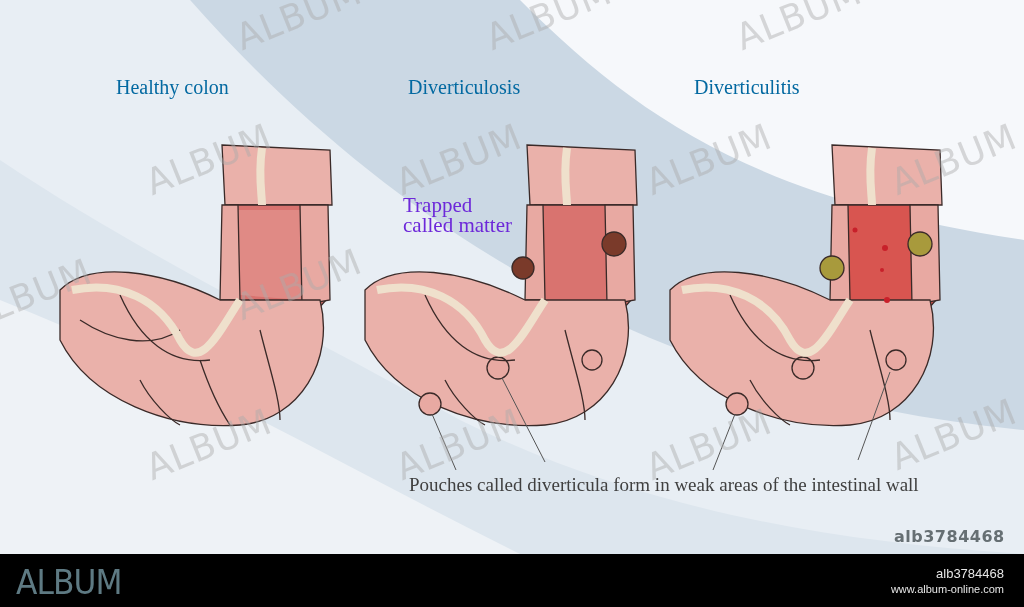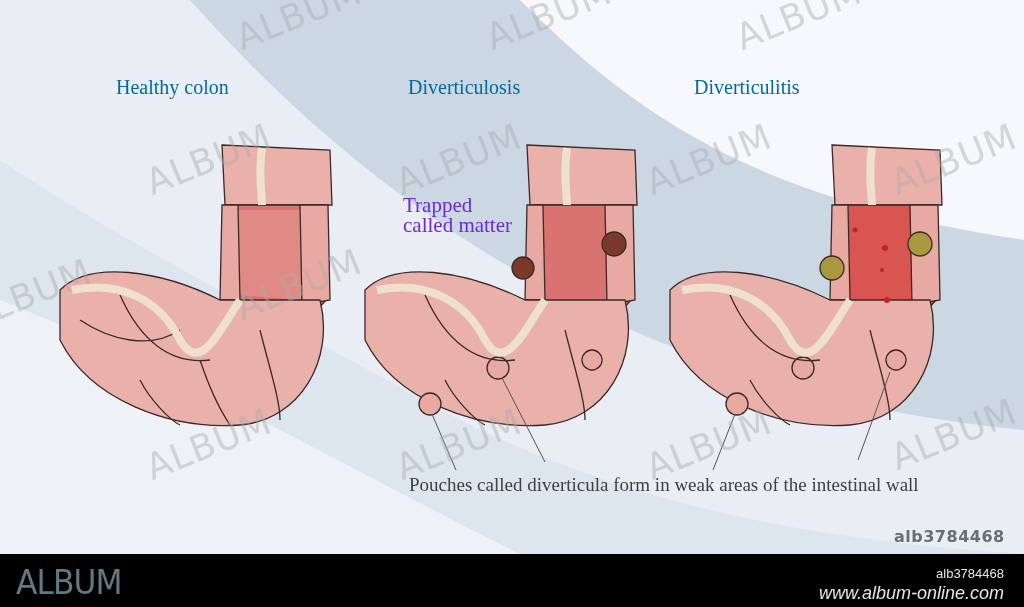--- a/index.html
+++ b/index.html
@@ -6,21 +6,21 @@
   body{width:1024px;height:607px;position:relative;overflow:hidden;background:#ffffff;font-family:"Liberation Serif",serif;}
   #canvas{position:absolute;left:0;top:0;width:1024px;height:554px;overflow:hidden;background:#f6f8fb;}
   .title{position:absolute;top:76px;font-size:20px;color:#0369a1;font-family:"Liberation Serif",serif;}
   .label{position:absolute;font-size:21px;line-height:20px;color:#6d28d9;font-family:"Liberation Serif",serif;}
   .caption{position:absolute;left:409px;top:474px;font-size:19px;color:#404040;font-family:"Liberation Serif",serif;}
   .wm{position:absolute;font-family:"DejaVu Sans",sans-serif;font-size:36px;color:rgba(170,170,170,0.45);letter-spacing:1px;transform:rotate(-22deg);transform-origin:left top;white-space:nowrap;pointer-events:none;}
   .id-tag{position:absolute;left:894px;top:527px;font-family:"DejaVu Sans",sans-serif;font-weight:bold;font-size:16px;color:#666f73;letter-spacing:0.5px;}
   #footer{position:absolute;left:0;top:554px;width:1024px;height:53px;background:#000;}
   .logo{position:absolute;left:16px;top:8px;font-family:"DejaVu Sans",sans-serif;font-size:34px;color:#5e7a83;letter-spacing:-1px;transform:scaleX(0.92);transform-origin:left;}
   .foot-id{position:absolute;right:20px;top:12px;font-family:"Liberation Sans",sans-serif;font-size:13px;color:#e6e6e6;text-align:right;}
-  .foot-url{position:absolute;right:20px;top:29px;font-family:"Liberation Sans",sans-serif;font-size:18px;color:#e6e6e6;text-align:right;font-style:italic;}
+  .foot-url{position:absolute;right:20px;top:29px;font-family:"Liberation Sans",sans-serif;font-size:11px;color:#e6e6e6;text-align:right;}
   svg{position:absolute;left:0;top:0;}
 </style>
 </head>
 <body>
 
 <div id="canvas">
 
   <svg width="1024" height="554">
     <path d="M0,0 L190,0 C300,120 520,250 1024,330 L1024,554 L0,554 Z" fill="#e8eef4"></path>
     <path d="M190,0 L520,0 C640,120 760,200 1024,240 L1024,430 C700,400 420,260 190,0 Z" fill="#cbd8e4"></path>

